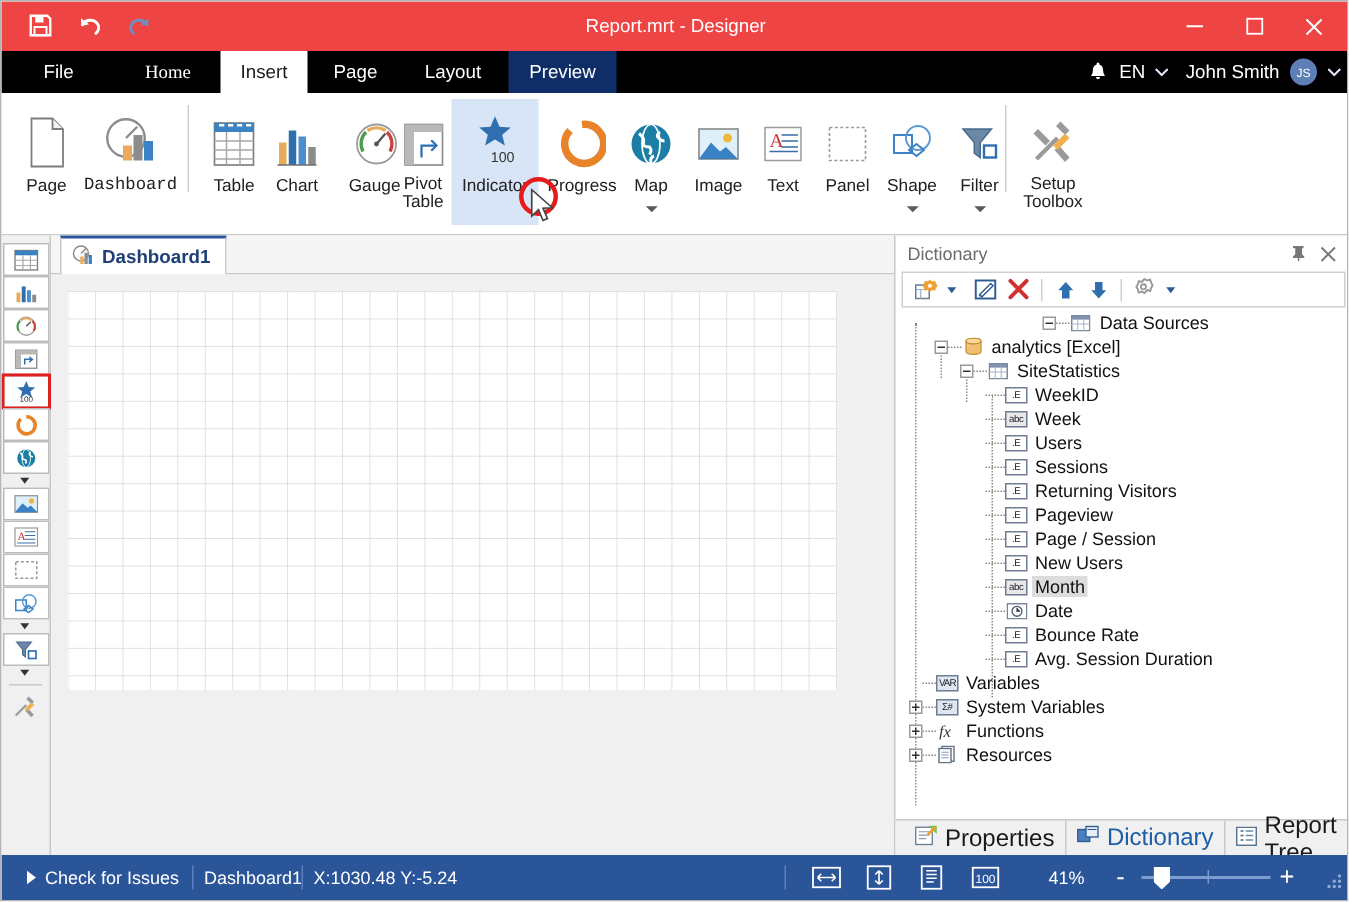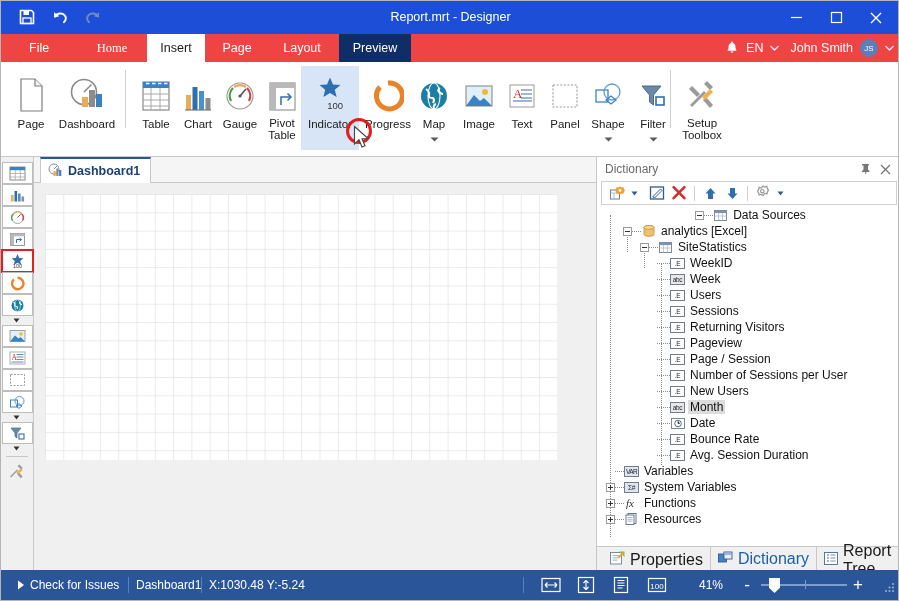--- a/index.html
+++ b/index.html
@@ -9,36 +9,36 @@
     font-size: 12px;
     background: #ffffff;
     color: #1a1a1a;
     -webkit-font-smoothing: antialiased;
   }
   .app { position:relative; width:899px; height:601px; background:#fff; border:1px solid #b5b5b5; overflow:hidden; }
 
   
   .titlebar {
     position:absolute; left:0; top:0; width:899px; height:33px;
-    background:#1d4ed8;
+    background:#ef4444;
   }
   .tb-icons { position:absolute; left:16px; top:6px; display:flex; gap:13px; align-items:center; }
   .tb-ico { width:20px; height:20px; display:flex; align-items:center; justify-content:center; cursor:pointer; }
   .tb-ico svg { display:block; }
   .title-text {
     position:absolute; left:0; top:0; width:899px; height:33px;
     line-height:33px; text-align:center; color:#ffffff; font-size:12.5px;
   }
   .winbtns { position:absolute; right:4px; top:0; height:33px; display:flex; align-items:center; }
   .winbtn { width:40px; height:33px; display:flex; align-items:center; justify-content:center; cursor:pointer; }
 
   
   .ribbontabs {
     position:absolute; left:0; top:33px; width:899px; height:28px;
-    background:#ef4444;
+    background:#000000;
   }
   .rtab {
     position:absolute; top:0; height:28px; line-height:28px;
     color:#ffffff; font-size:12.5px; text-align:center; cursor:pointer;
     padding:0 12px;
   }
   .rtab.active { background:#ffffff; color:#1a1a1a; }
   .rtab.preview { background:#0f2d66; }
 
   
@@ -213,21 +213,21 @@
     <div class="rbtn" style="left:3px;">
       <div class="ri">
         <svg width="30" height="36" viewBox="0 0 30 36">
             <path d="M5 2h14l7 7v25H5z" fill="#fff" stroke="#7d7d7d" stroke-width="1.2"></path>
             <path d="M19 2v7h7" fill="#f2f2f2" stroke="#7d7d7d" stroke-width="1.2"></path>
           </svg>
       </div>
       <div class="rl">Page</div>
     </div>
 
-    <div class="rbtn" style="left:53px;width:66px;">
+    <div class="rbtn" style="left:53px;width:66px;font-family:Liberation Mono, monospace;">
       <div class="ri">
         <svg width="38" height="36" viewBox="0 0 38 36">
             <circle cx="16" cy="15" r="12.5" fill="none" stroke="#8c8c8c" stroke-width="1.6"></circle>
             <path d="M16 15 L23.5 7.5" stroke="#8c8c8c" stroke-width="1.6"></path>
             <rect x="14" y="20" width="6" height="10" fill="#e8ab5a"></rect>
             <rect x="21" y="13" width="6" height="17" fill="#8c8c8c"></rect>
             <rect x="28" y="17" width="6" height="13" fill="#3a82c4"></rect>
           </svg>
       </div>
       <div class="rl">Dashboard</div>
@@ -254,21 +254,21 @@
             <rect x="4" y="16" width="5" height="15" fill="#e8ab5a"></rect>
             <rect x="10.5" y="8" width="5" height="23" fill="#2f6fb0"></rect>
             <rect x="17" y="12" width="5" height="19" fill="#4a90d0"></rect>
             <rect x="23.5" y="19" width="5" height="12" fill="#8c8c8c"></rect>
             <path d="M3 31h26" stroke="#6f6f6f" stroke-width="1.1"></path>
           </svg>
       </div>
       <div class="rl">Chart</div>
     </div>
 
-    <div class="rbtn" style="left:212px;">
+    <div class="rbtn" style="left:212px;align-items:flex-end;">
       <div class="ri">
         <svg width="32" height="34" viewBox="0 0 32 34">
             <circle cx="16" cy="17" r="13" fill="#fff" stroke="#9a9a9a" stroke-width="1.2"></circle>
             <path d="M7 22 A11 11 0 0 1 9 9" fill="none" stroke="#4a9e4a" stroke-width="2.2"></path>
             <path d="M10 8 A11 11 0 0 1 22 8" fill="none" stroke="#e8ab5a" stroke-width="2.2"></path>
             <path d="M23 9 A11 11 0 0 1 25 22" fill="none" stroke="#cc4040" stroke-width="2.2"></path>
             <path d="M16 17 L22 10" stroke="#555" stroke-width="1.6"></path>
             <circle cx="16" cy="17" r="1.6" fill="#555"></circle>
           </svg>
       </div>
@@ -708,27 +708,20 @@
         <span class="ticon">
             <span class="fico">.E</span>
           </span>
         <span class="tname">Page / Session</span>
       </div>
       <div class="trow" style="padding-left:56px;">
         <span class="tdots" style="width:13px;"></span>
         <span class="ticon">
             <span class="fico">.E</span>
           </span>
-        <span class="tname">Number of Sessions per User</span>
-      </div>
-      <div class="trow" style="padding-left:56px;">
-        <span class="tdots" style="width:13px;"></span>
-        <span class="ticon">
-            <span class="fico">.E</span>
-          </span>
         <span class="tname">New Users</span>
       </div>
       <div class="trow sel" style="padding-left:56px;">
         <span class="tdots" style="width:13px;"></span>
         <span class="ticon">
             <span class="fico" style="background:#e8e8e8;">abc</span>
           </span>
         <span class="tname">Month</span>
       </div>
       <div class="trow" style="padding-left:56px;">

